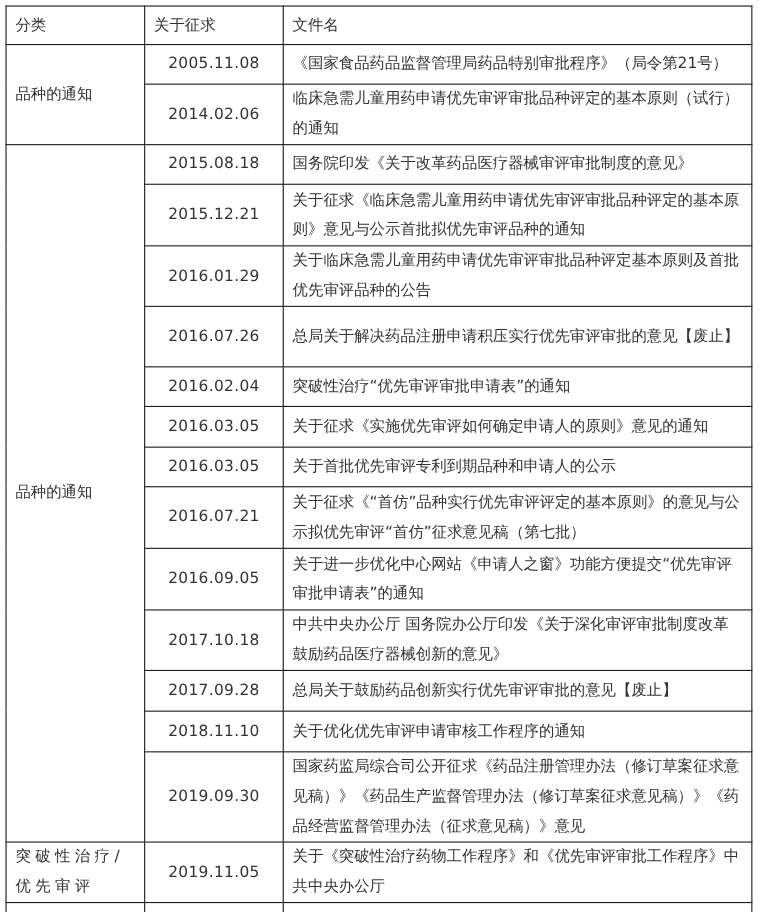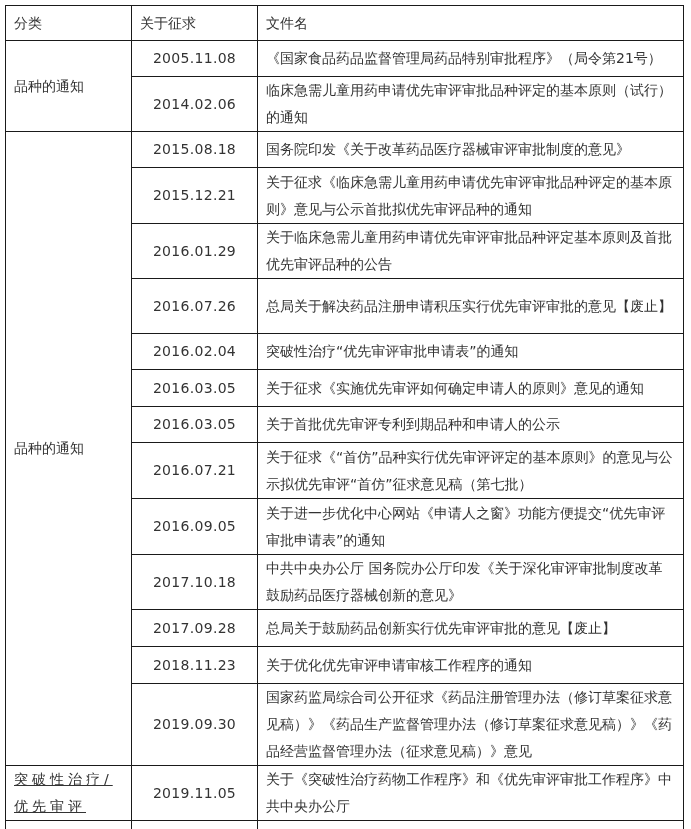--- a/index.html
+++ b/index.html
@@ -37,21 +37,20 @@
     td.date-cell {
       text-align: center;
       font-size: 14px;
       letter-spacing: 0.3px;
     }
     td.cat-cell {
       padding-left: 10px;
     }
     td.cat-cell.spaced {
       letter-spacing: 4px;
-      text-decoration: underline;
     }
     tr.header td {
       height: 34px;
     }
   </style>
 </head>
 <body>
 
 <table class="doc-table">
   <colgroup>
@@ -115,21 +114,21 @@
     </tr>
     <tr style="height:55px">
       <td class="date-cell">2017.10.18</td>
       <td>中共中央办公厅 国务院办公厅印发《关于深化审评审批制度改革鼓励药品医疗器械创新的意见》</td>
     </tr>
     <tr style="height:37px">
       <td class="date-cell">2017.09.28</td>
       <td>总局关于鼓励药品创新实行优先审评审批的意见【废止】</td>
     </tr>
     <tr style="height:37px">
-      <td class="date-cell">2018.11.23</td>
+      <td class="date-cell">2018.11.10</td>
       <td>关于优化优先审评申请审核工作程序的通知</td>
     </tr>
     <tr style="height:81px">
       <td class="date-cell">2019.09.30</td>
       <td>国家药监局综合司公开征求《药品注册管理办法（修订草案征求意见稿）》《药品生产监督管理办法（修订草案征求意见稿）》《药品经营监督管理办法（征求意见稿）》意见</td>
     </tr>
 
     <tr style="height:55px">
       <td class="cat-cell spaced">突破性治疗/优先审评</td>
       <td class="date-cell">2019.11.05</td>

